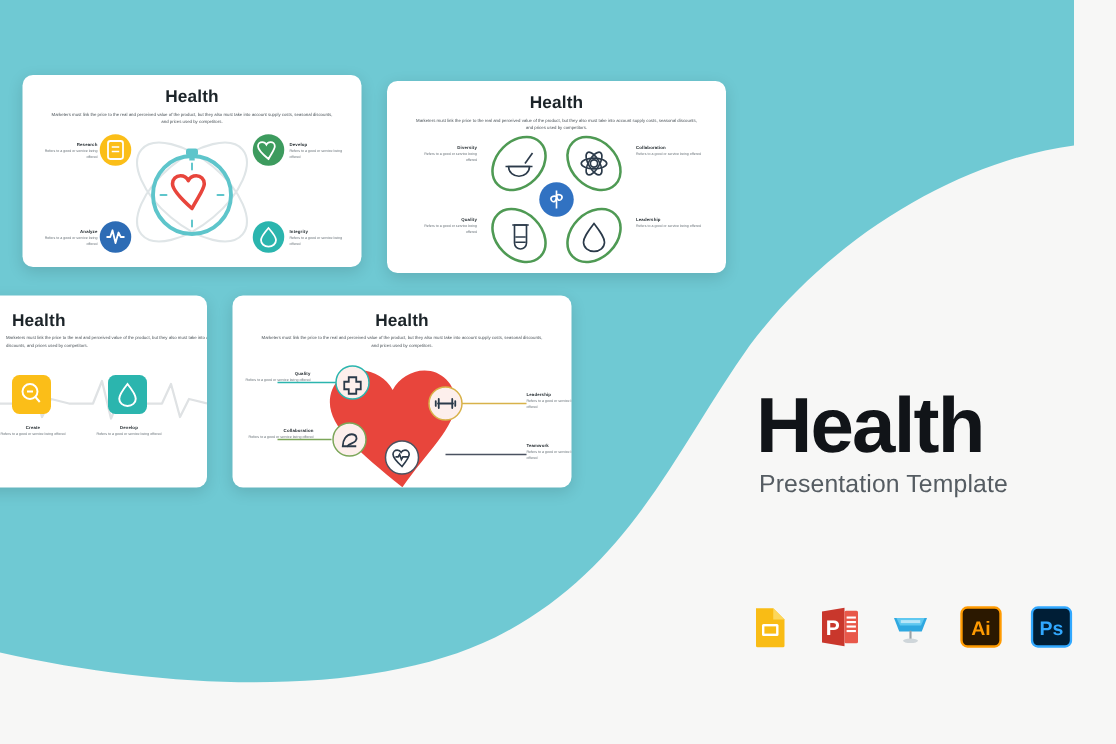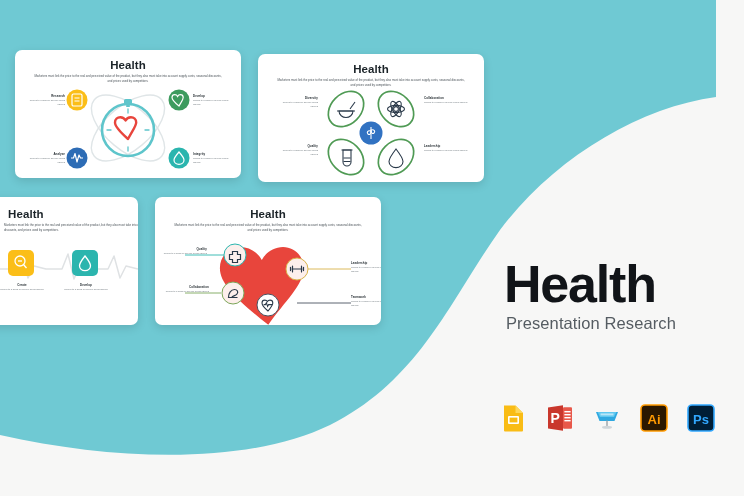--- a/index.html
+++ b/index.html
@@ -295,21 +295,21 @@
       <div class="lbl-t">Leadership</div>
       <div class="lbl-d">Refers to a good or service being offered</div>
     </div>
     <div class="abs lbl-l" style="left:196px;top:98px;width:42px;">
       <div class="lbl-t">Teamwork</div>
       <div class="lbl-d">Refers to a good or service being offered</div>
     </div>
   </div>
 
   <div id="hero-title">Health</div>
-  <div id="hero-sub">Presentation Research</div>
+  <div id="hero-sub">Presentation Template</div>
 
   <div id="apps">
 
     <svg class="app" viewBox="0 0 28 28">
       <path d="M5 1.5 h11.5 L24 9 v17.5 a1 1 0 0 1 -1 1 H6 a1 1 0 0 1 -1 -1 Z" fill="#F9BC15"></path>
       <path d="M16.5 1.5 L24 9 h-7.5 Z" fill="#FDD75B"></path>
       <rect x="9" y="12" width="11" height="8" rx="1" fill="#fff"></rect>
       <rect x="10.6" y="13.6" width="7.8" height="4.8" fill="#F9BC15"></rect>
     </svg>
 

